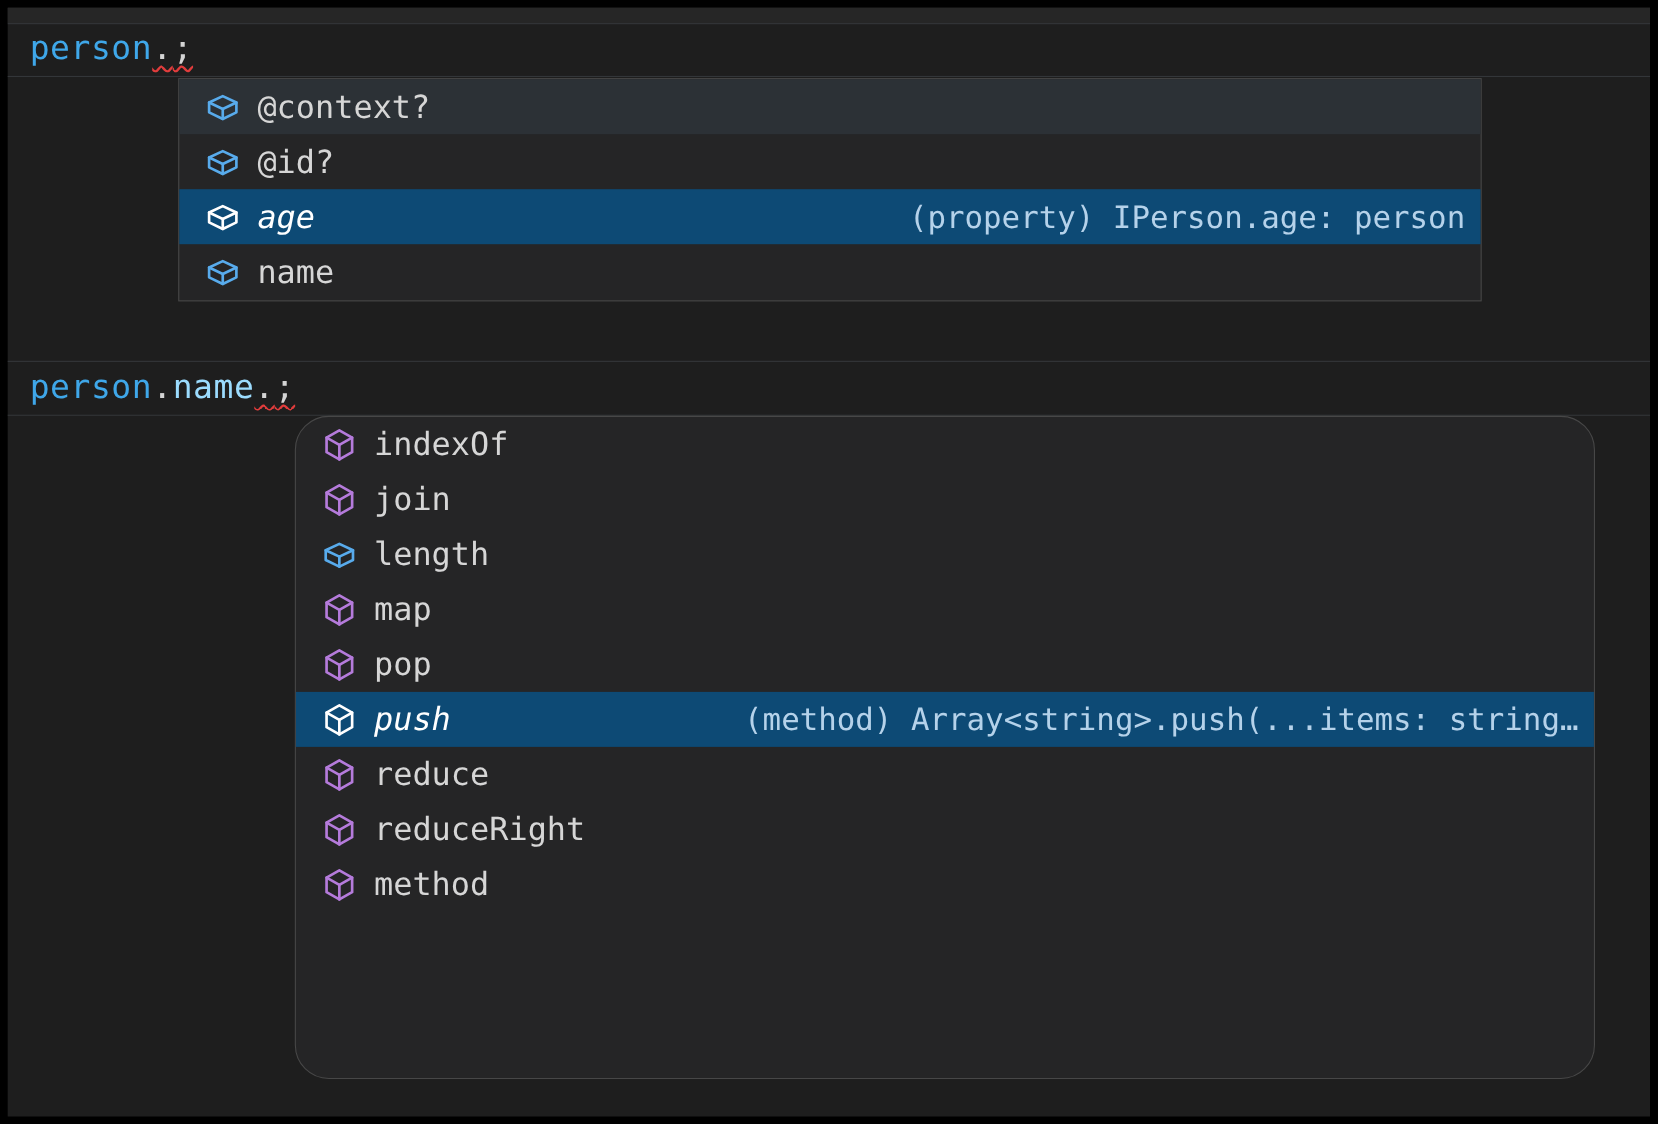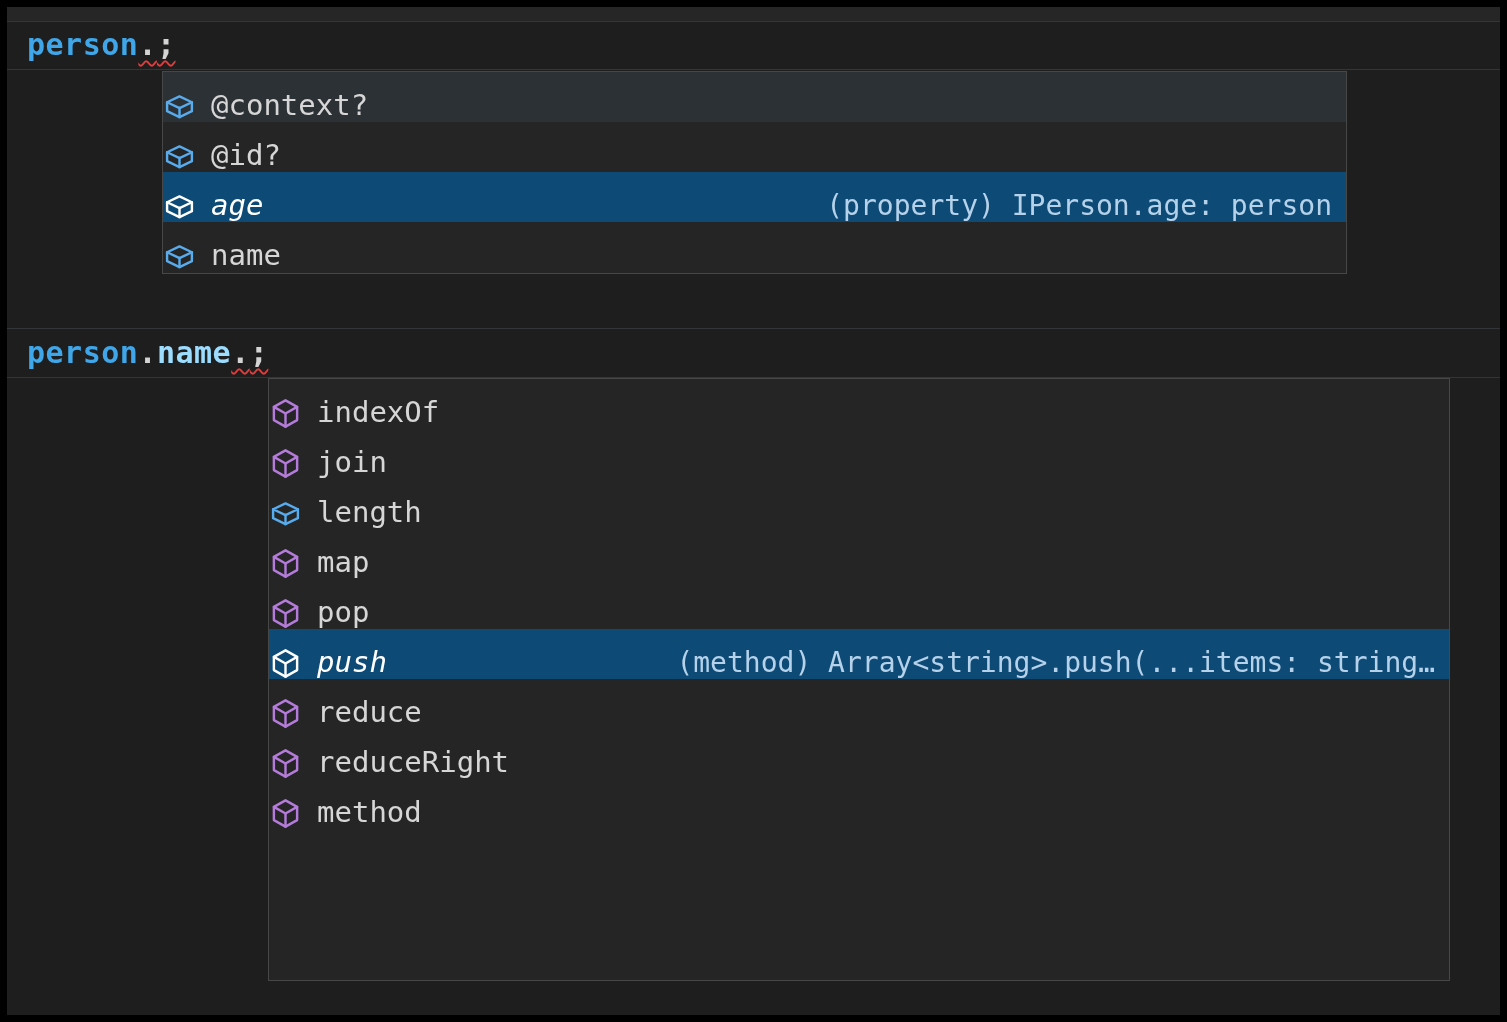--- a/index.html
+++ b/index.html
@@ -19,36 +19,36 @@
     position:absolute;height:1px;background:#333639;
   }
   .topband{
     position:absolute;left:7px;right:7px;top:7px;height:14px;background:#262626;
   }
   .code-line{
     position:absolute;left:27px;
     font-size:30px;line-height:46px;height:46px;
     white-space:pre;letter-spacing:0.5px;
   }
-  .tok{white-space:pre;font-weight:bold;}
+  .tok{white-space:pre;}
   .tok.err{
     text-decoration-line:underline;
     text-decoration-style:wavy;
     text-decoration-color:var(--error-squiggle);
     text-decoration-thickness:2.4px;
     text-underline-offset:5px;
   }
   .suggest{
     position:absolute;
     background:var(--popup-bg);
     border:1px solid var(--popup-border);
   }
   .row{
-    height:50px;display:flex;align-items:flex-end;
-    padding:0 14px 0 1px;
+    height:50px;display:flex;align-items:center;
+    padding:0 14px 0 24px;
   }
   .row.hover{background:var(--hover-bg);}
   .row.selected{background:var(--selection-bg);}
   .icon{width:31px;height:31px;margin-right:16px;flex:none;}
   .icon path{fill:none;stroke-width:1.25;stroke-linejoin:round;stroke-linecap:round;}
   .icon.field path{stroke:var(--field-icon);}
   .icon.method path{stroke:var(--method-icon);}
   .row.selected .icon path{stroke:#ffffff;}
   .lab{font-size:29px;color:var(--label);white-space:pre;}
   .row.selected .lab{color:var(--selected-label);font-style:italic;}
@@ -102,21 +102,21 @@
     <path d="M8 2.8 L14.4 5.8 L8 8.8 L1.6 5.8 Z"></path>
     <path d="M1.6 5.8 L1.6 10.4 L8 13.5 L14.4 10.4 L14.4 5.8"></path>
     <path d="M8 8.8 L8 13.5"></path>
   </svg>
         <span class="lab">name</span>
       </div>
     </div>
 
   <div class="code-line" style="top:330px;"><span class="tok" style="color: rgb(63, 167, 233);">person</span><span class="tok" style="color: rgb(212, 212, 212);">.</span><span class="tok" style="color: rgb(156, 220, 254);">name</span><span class="tok err" style="color: rgb(212, 212, 212);">.</span><span class="tok err" style="color: rgb(212, 212, 212);">;</span></div>
 
-  <div class="suggest" style="left:268px;top:378px;width:1182px;height:603px;">
+  <div class="suggest" style="left:268px;top:378px;width:1182px;height:603px;border-radius:31px;">
       <div class="row">
         <svg class="icon method" viewBox="0 0 16 16">
     <path d="M8 1.2 L14 4.6 L14 11.4 L8 14.8 L2 11.4 L2 4.6 Z"></path>
     <path d="M2 4.6 L8 8 L14 4.6"></path>
     <path d="M8 8 L8 14.8"></path>
   </svg>
         <span class="lab">indexOf</span>
       </div>
       <div class="row">
         <svg class="icon method" viewBox="0 0 16 16">

